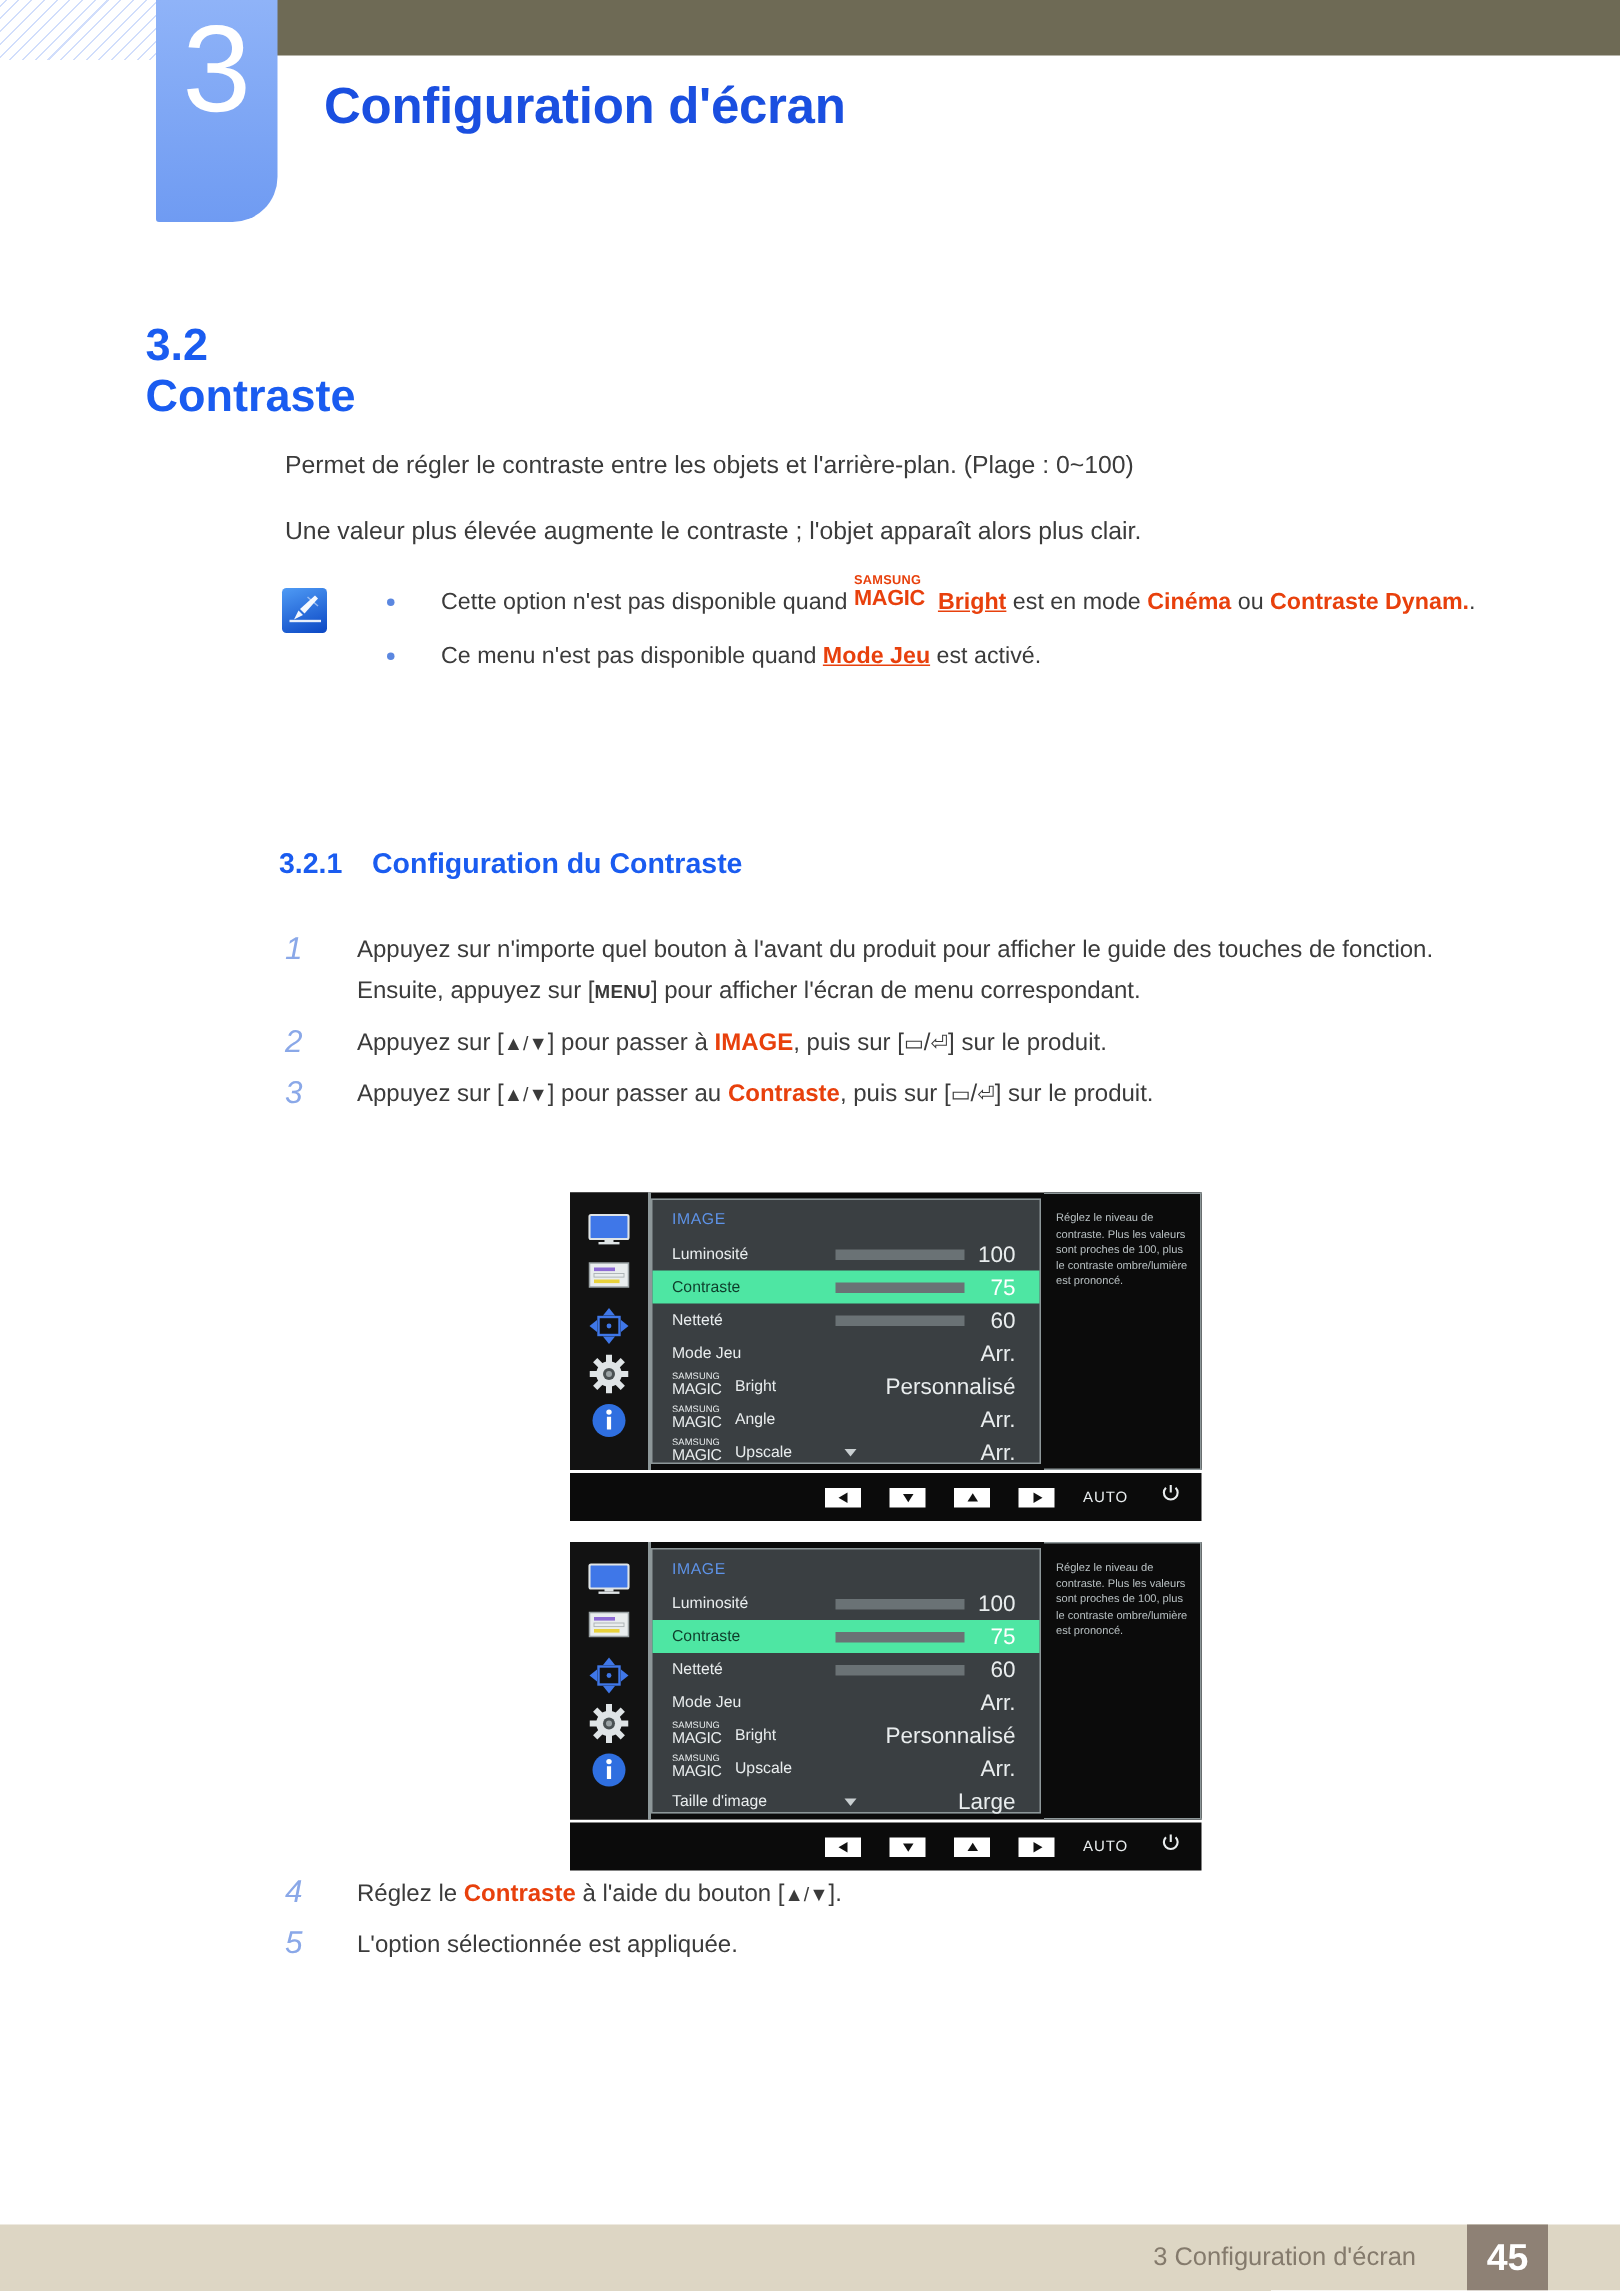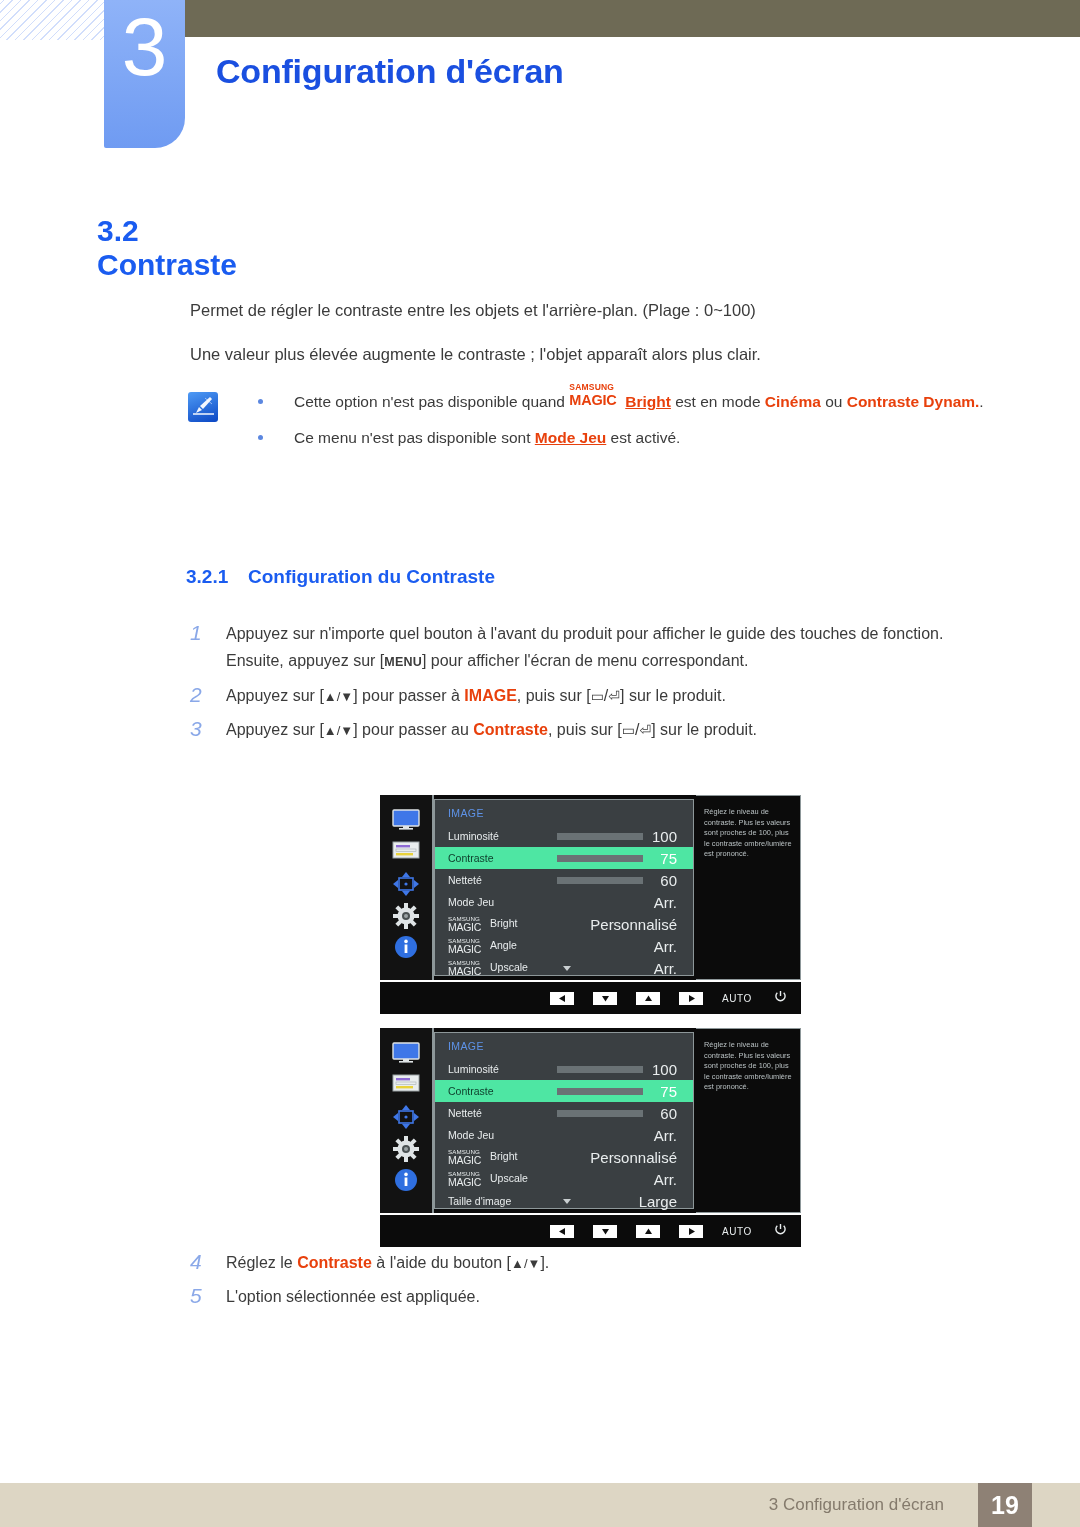--- a/index.html
+++ b/index.html
@@ -94,21 +94,21 @@
 
   
   .step {
     position: absolute; left: 190px; width: 800px;
     color: #3b3b3b; font-size: 16px; line-height: 27px;
   }
   .step .n {
     position: absolute; left: 0; top: -1px; width: 36px;
     color: #8aa8e8; font-size: 21px; font-style: italic; font-weight: normal;
   }
-  .step .body { margin-left: 36px; }
+  .step .body { margin-left: 48px; }
   .kbd-menu {
     font-size: 12.5px; font-weight: bold; letter-spacing: .2px;
     color: #3b3b3b;
   }
   .arrglyph { font-size: 13px; letter-spacing: 0; }
   .btnglyph { font-size: 14px; }
 
   
   .osd { position: absolute; width: 421px; }
   .osd-body { position: relative; width: 421px; height: 185px; background: #0b0b0b; }
@@ -204,21 +204,21 @@
         <path d="M17 6 L24 12" stroke="#ffffff" stroke-width="1" opacity="0.5"></path>
       </svg>
     </div>
     <div class="note-list">
 
       <div class="note-item">
         <span class="bullet"></span><span>Cette option n'est pas disponible quand </span><span class="smagic"><span class="s-top">SAMSUNG</span><span class="s-bot">MAGIC</span></span><span class="em-red-u">Bright</span><span> est en mode </span><span class="em-red">Cinéma</span><span> ou </span><span class="em-red">Contraste Dynam.</span><span>.</span>
       </div>
 
       <div class="note-item">
-        <span class="bullet"></span><span>Ce menu n'est pas disponible sont </span><span class="em-red-u">Mode Jeu</span><span> est activé.</span>
+        <span class="bullet"></span><span>Ce menu n'est pas disponible quand </span><span class="em-red-u">Mode Jeu</span><span> est activé.</span>
       </div>
 
 
     </div>
   </div>
 
   <div class="sec-h2">
     <span class="num">3.2.1</span>
     <span class="txt">Configuration du Contraste</span>
   </div>
@@ -504,17 +504,17 @@
   </div>
 
   <div class="step" style="top:1283px;">
     <span class="n">5</span>
     <div class="body">L'option sélectionnée est appliquée.</div>
   </div>
 
   <div class="footerbar">
     <div class="footer-text">3 Configuration d'écran</div>
     <div class="footer-pagebox">
-      <span class="footer-pagenum">19</span>
+      <span class="footer-pagenum">45</span>
     </div>
   </div>
 
 </div>
 
 </body></html>

